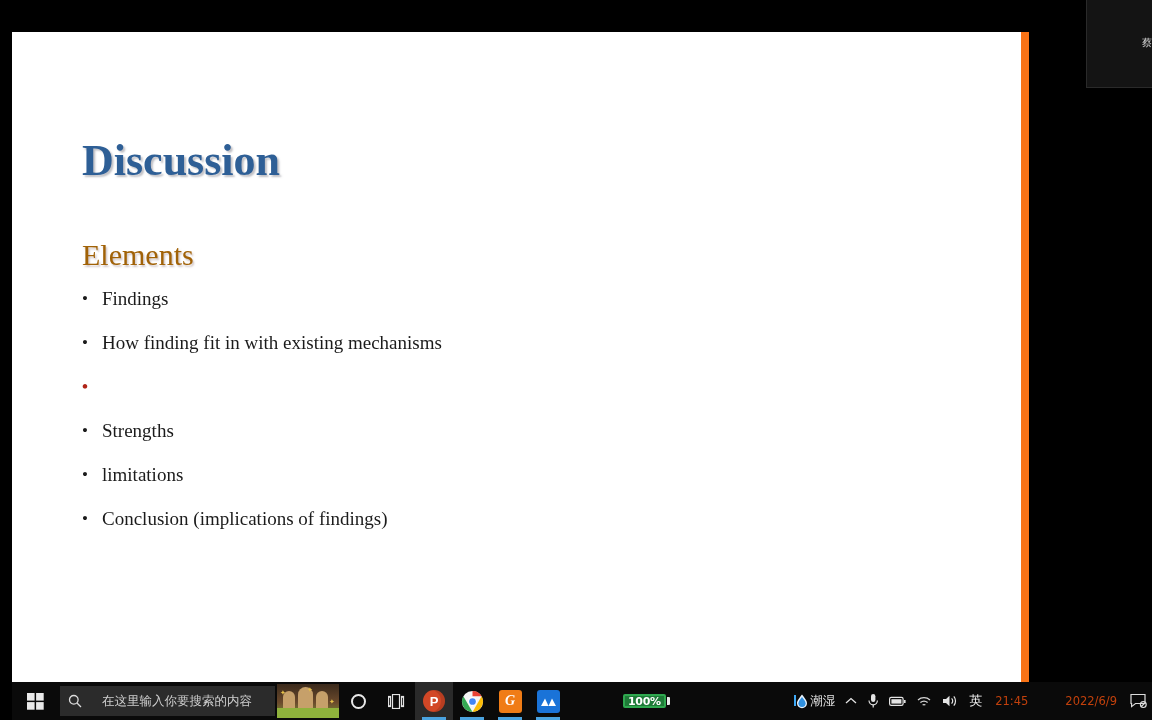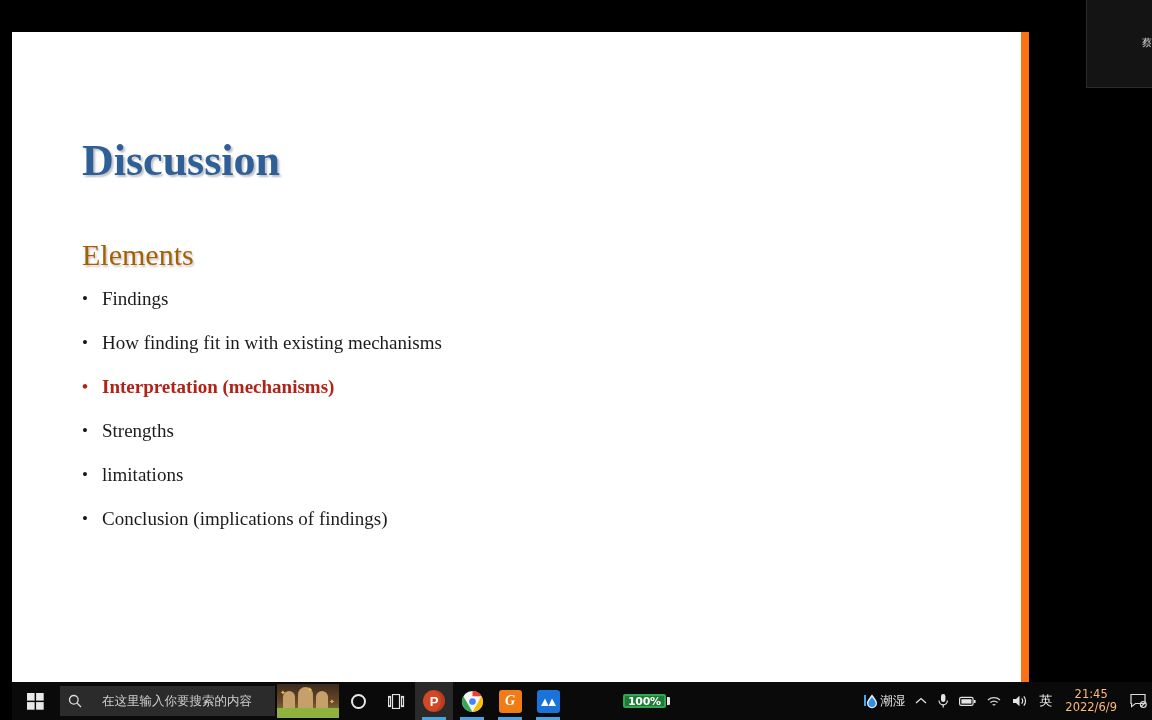--- a/index.html
+++ b/index.html
@@ -143,23 +143,23 @@
   .tray-item {
     height:38px; display:flex; align-items:center; justify-content:center;
     padding:0 5px; color:#e6e6e6;
   }
   .weather-text {
     color:#eaeaea; font-size:12.5px; font-family:"DejaVu Sans", sans-serif;
     margin-left:2px; white-space:nowrap;
   }
   .ime-text { color:#f0f0f0; font-size:13px; font-family:"DejaVu Sans", sans-serif; }
   .clock {
-    display:flex; flex-direction:column; align-items:center; justify-content:center;
-    height:38px; padding:0 8px; color:#fdba74;
-    font-family:"DejaVu Sans", sans-serif; line-height:13px;
+    display:flex; flex-direction:row; align-items:center; justify-content:center;
+    height:38px; padding:0 8px; color:#c2410c;
+    font-family:"DejaVu Sans", sans-serif; line-height:13px;gap:37px;
   }
   .clock-time { font-size:11.5px; }
   .clock-date { font-size:11.5px; }
 </style>
 </head>
 <body>
 
 <div id="screen">
 
   <div class="participant-tile">
@@ -179,21 +179,20 @@
         <span class="bullet-text">Findings</span>
       </div>
 
       <div class="bullet-row">
         <span class="bullet-dot">•</span>
         <span class="bullet-text">How finding fit in with existing mechanisms</span>
       </div>
 
       <div class="bullet-row accent">
         <span class="bullet-dot">•</span>
-        <span class="bullet-text">Interpretation (mechanisms)</span>
       </div>
 
       <div class="bullet-row">
         <span class="bullet-dot">•</span>
         <span class="bullet-text">Strengths</span>
       </div>
 
       <div class="bullet-row">
         <span class="bullet-dot">•</span>
         <span class="bullet-text">limitations</span>

